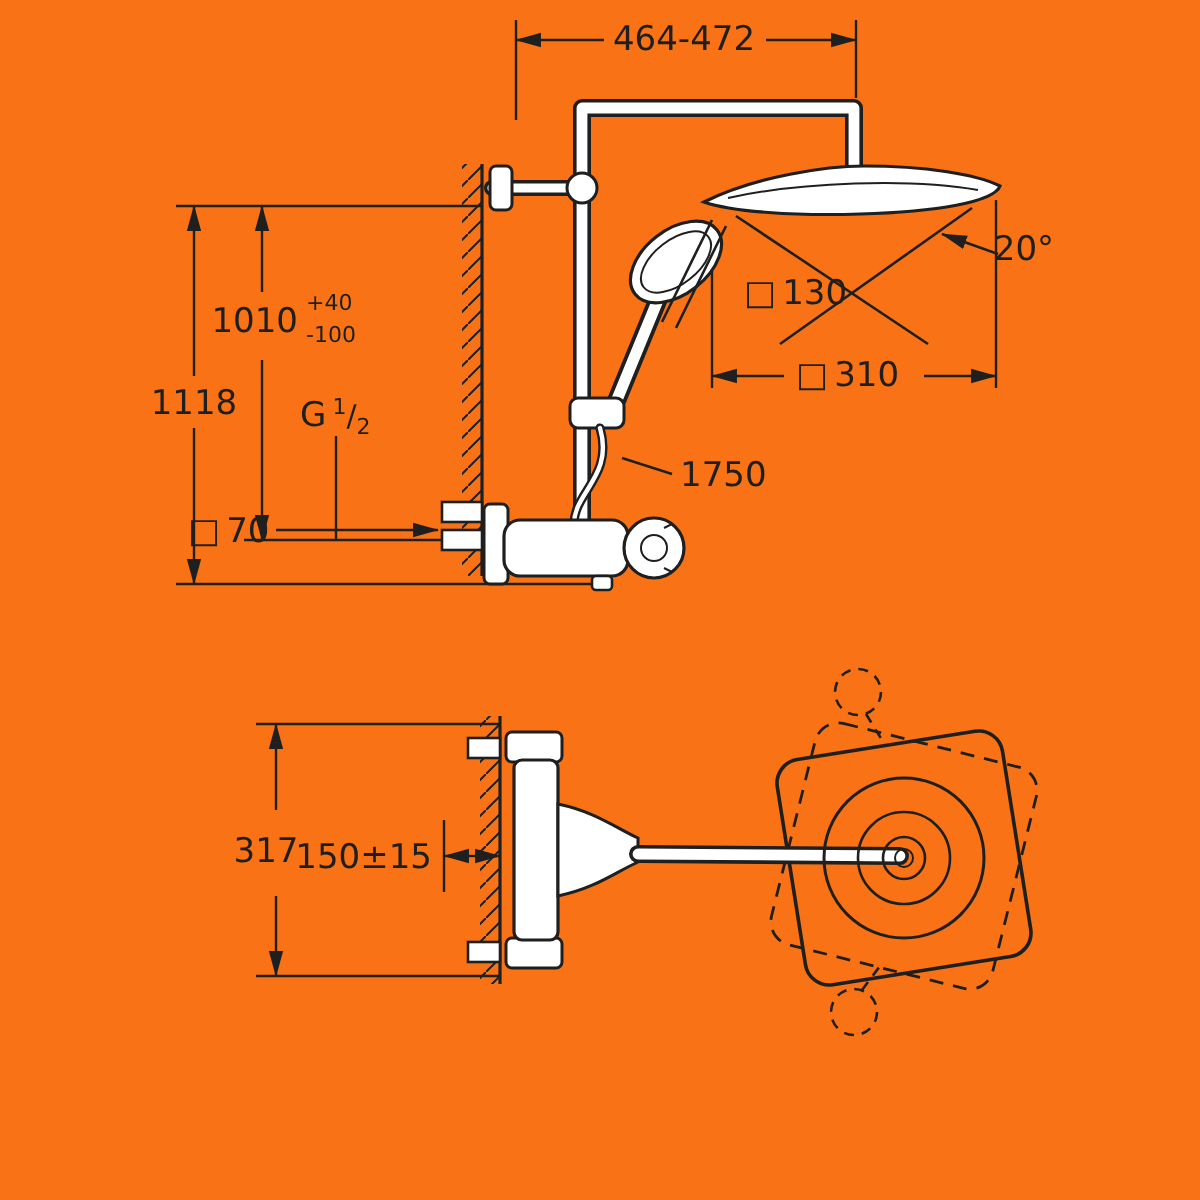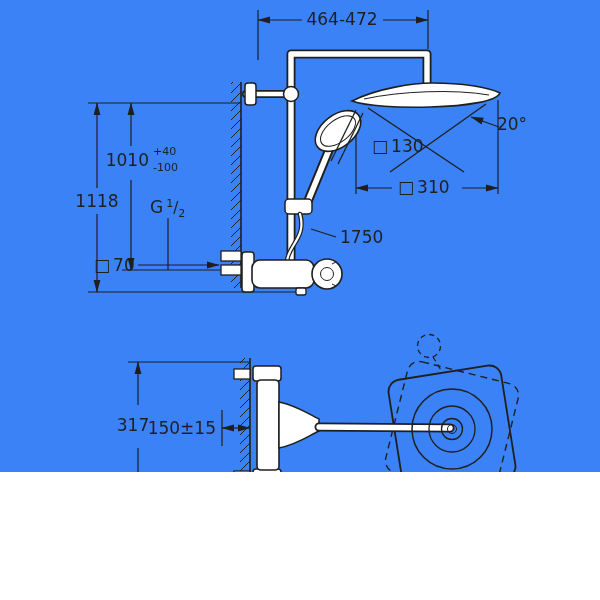--- a/index.html
+++ b/index.html
@@ -1,16 +1,16 @@
 <!DOCTYPE html>
 <html><head>
 <meta charset="utf-8">
 <style>
   html,body{margin:0;padding:0;background:#fff;}
-  .canvas{position:relative;width:600px;height:472px;background:#3b82f6;overflow:hidden;
+  .canvas{position:relative;width:600px;height:600px;background:#f97316;overflow:hidden;
           font-family:"DejaVu Sans", sans-serif;}
   svg{position:absolute;left:0;top:0;}
   text{fill:#1f1f1f;font-family:"DejaVu Sans", sans-serif;font-size:17px;}
   .tol{font-size:11px;}
   .dim{stroke:#1f1f1f;stroke-width:1.2;fill:none;}
   .thin{stroke:#1f1f1f;stroke-width:1;fill:none;}
   .edge{stroke:#1f1f1f;stroke-width:1.5;fill:none;}
   .solidwhite{stroke:#1f1f1f;stroke-width:1.5;fill:#fff;}
   .tube{stroke:#1f1f1f;stroke-width:9;fill:none;stroke-linejoin:round;stroke-linecap:round;}
   .tubein{stroke:#fff;stroke-width:5.4;fill:none;stroke-linejoin:round;stroke-linecap:round;}

